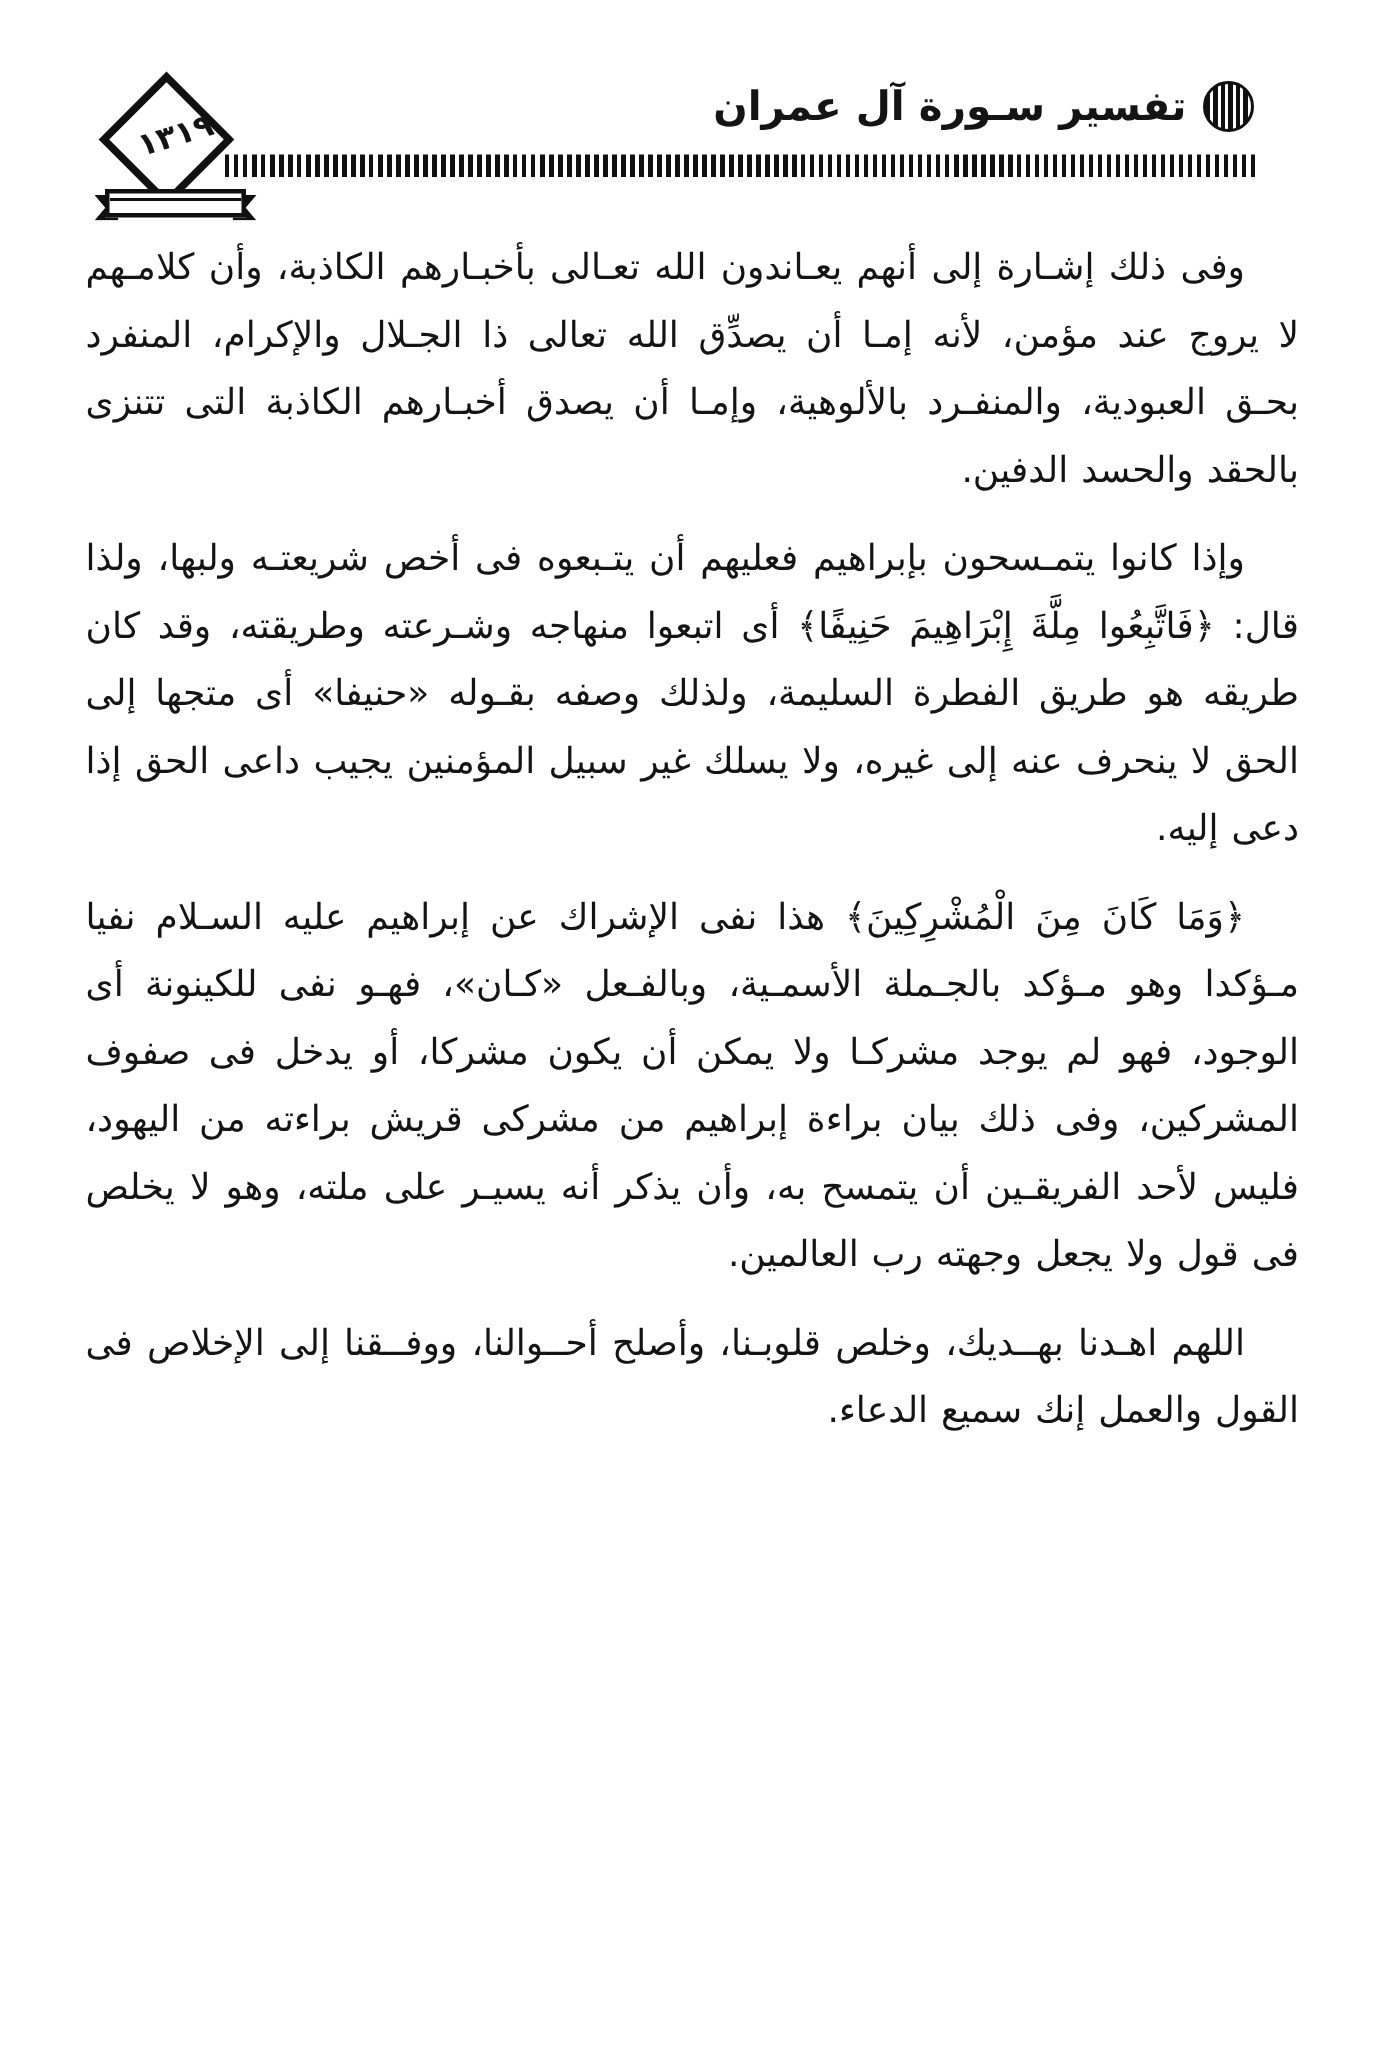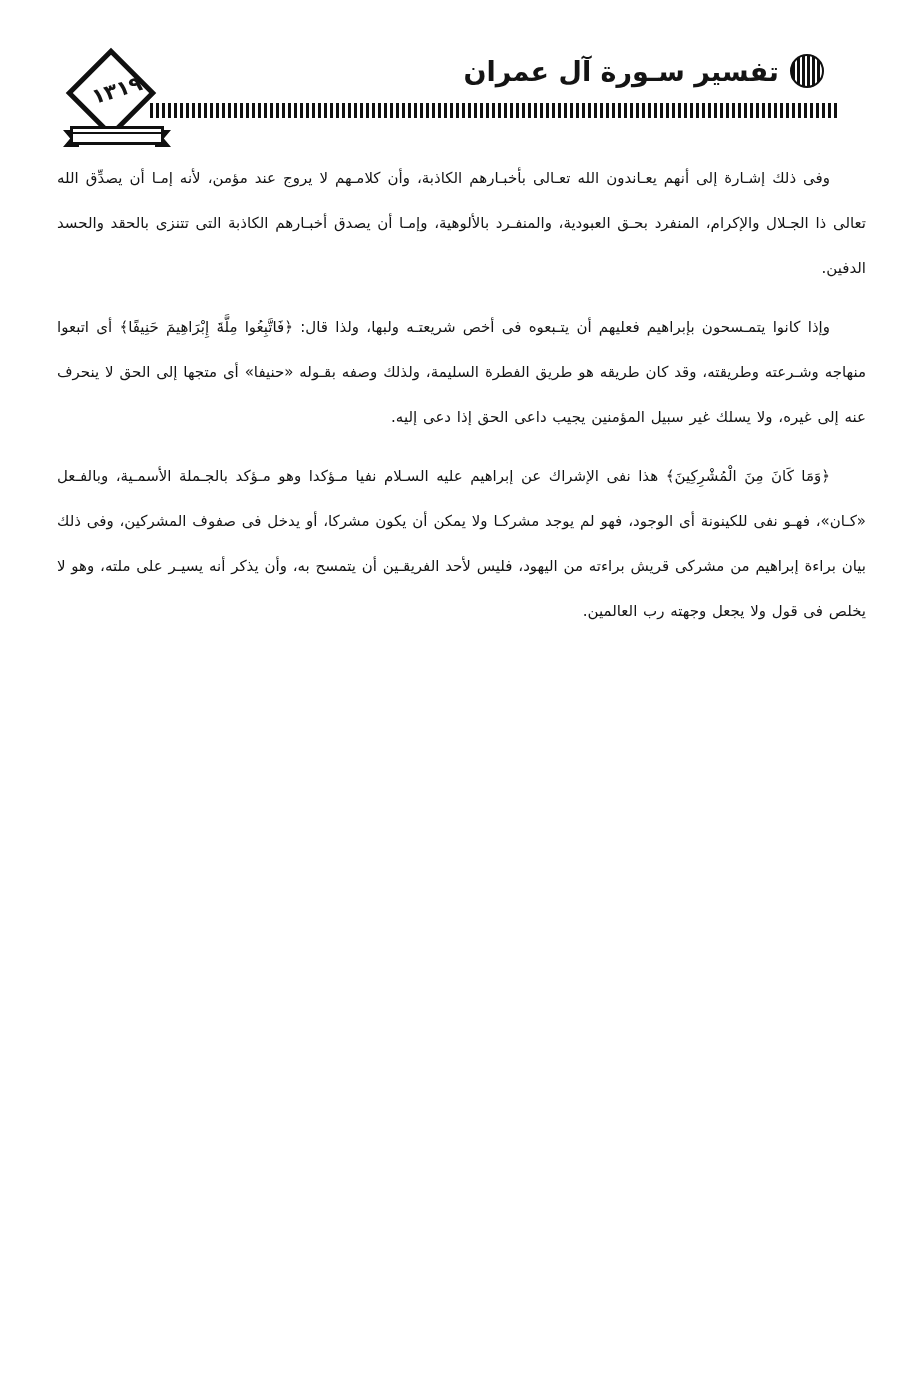--- a/index.html
+++ b/index.html
@@ -10,21 +10,21 @@
     margin:0 auto;
     background:#ffffff;
     overflow:hidden;
     font-family:"DejaVu Sans", sans-serif;
     color:#141414;
     direction:rtl;
   }
 
   
   .title-row {
-    position:absolute; top:54px; right:100px;
+    position:absolute; top:54px; right:88px;
     display:flex; align-items:center; gap:11px;
     direction:rtl;
   }
   .ornament {
     width:34px; height:34px; border-radius:50%;
     border:2px solid #101010;
     background:repeating-linear-gradient(90deg,#101010 0 3px,#ffffff 3px 5px);
     flex:0 0 auto;
   }
   .title {
@@ -62,21 +62,21 @@
   }
 
   
   .body-text {
     position:absolute; top:156px; right:58px; left:57px;
   }
   .body-text p {
     direction:rtl;
     text-align:justify;
     text-align-last:right;
-    font-size:15px;
+    font-size:24px;
     line-height:45px;
     text-indent:36px;
     margin-bottom:14px;
     word-spacing:1px;
   }
   .body-text p .quran { font-weight:normal; }
 </style>
 </head>
 <body>
 
@@ -94,15 +94,16 @@
     <div class="ribbon-tail left"></div>
     <div class="ribbon-tail right"></div>
     <div class="ribbon"></div>
     <span class="pagenum">١٣١٩</span>
   </div>
 
   <div class="body-text">
       <p><span class="normal">وفى ذلك إشـارة إلى أنهم يعـاندون الله تعـالى بأخبـارهم الكاذبة، وأن كلامـهم لا يروج عند مؤمن، لأنه إمـا أن يصدِّق الله تعالى ذا الجـلال والإكرام، المنفرد بحـق العبودية، والمنفـرد بالألوهية، وإمـا أن يصدق أخبـارهم الكاذبة التى تتنزى بالحقد والحسد الدفين.</span></p>
       <p><span class="normal">وإذا كانوا يتمـسحون بإبراهيم فعليهم أن يتـبعوه فى أخص شريعتـه ولبها، ولذا قال: </span><span class="quran">﴿فَاتَّبِعُوا مِلَّةَ إِبْرَاهِيمَ حَنِيفًا﴾</span><span class="normal"> أى اتبعوا منهاجه وشـرعته وطريقته، وقد كان طريقه هو طريق الفطرة السليمة، ولذلك وصفه بقـوله «حنيفا» أى متجها إلى الحق لا ينحرف عنه إلى غيره، ولا يسلك غير سبيل المؤمنين يجيب داعى الحق إذا دعى إليه.</span></p>
       <p><span class="quran">﴿وَمَا كَانَ مِنَ الْمُشْرِكِينَ﴾</span><span class="normal"> هذا نفى الإشراك عن إبراهيم عليه السـلام نفيا مـؤكدا وهو مـؤكد بالجـملة الأسمـية، وبالفـعل «كـان»، فهـو نفى للكينونة أى الوجود، فهو لم يوجد مشركـا ولا يمكن أن يكون مشركا، أو يدخل فى صفوف المشركين، وفى ذلك بيان براءة إبراهيم من مشركى قريش براءته من اليهود، فليس لأحد الفريقـين أن يتمسح به، وأن يذكر أنه يسيـر على ملته، وهو لا يخلص فى قول ولا يجعل وجهته رب العالمين.</span></p>
+      <p><span class="normal">اللهم اهـدنا بهــديك، وخلص قلوبـنا، وأصلح أحــوالنا، ووفــقنا إلى الإخلاص فى القول والعمل إنك سميع الدعاء.</span></p>
     </div>
 
 </div>
 
 </body></html>

